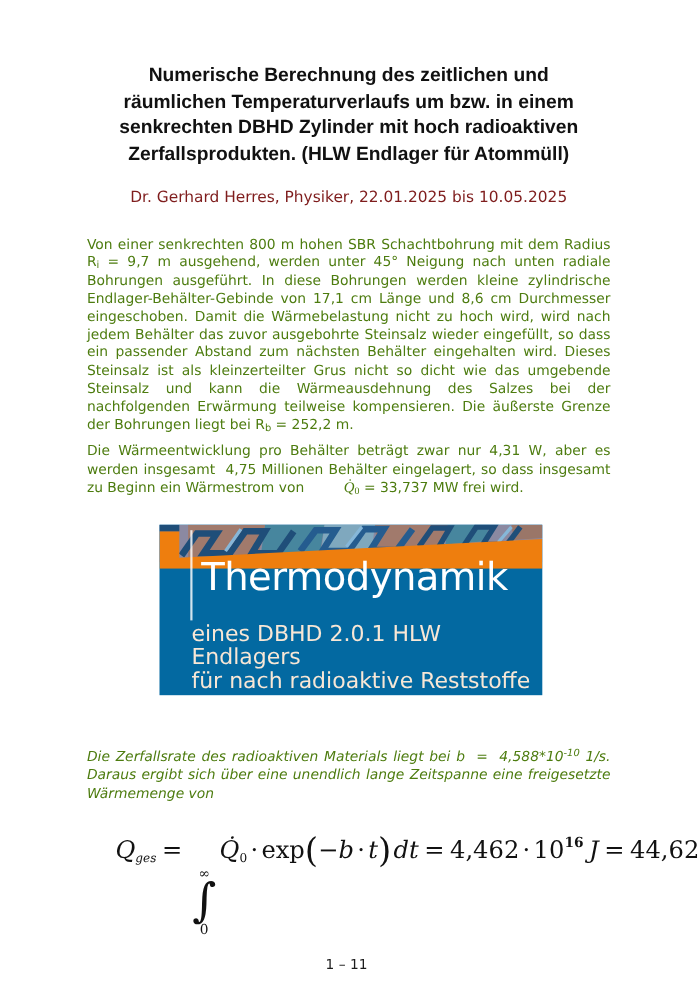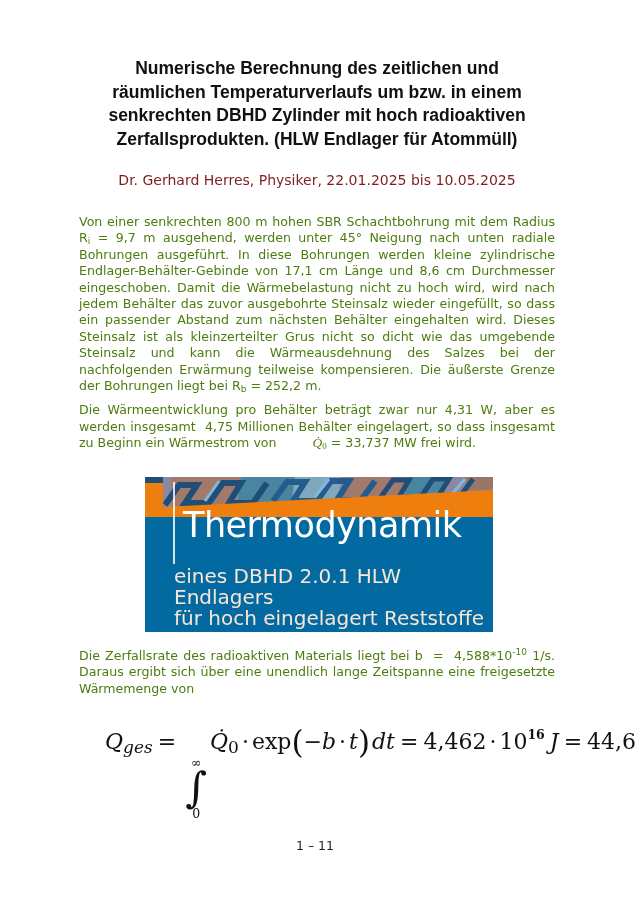--- a/index.html
+++ b/index.html
@@ -70,21 +70,21 @@
   .formula {
     margin: 27px 0 0 26px;
     font-family: "DejaVu Serif", serif;
     font-size: 22px;
     color: #111;
     white-space: nowrap;
   }
   .formula .it { font-style: italic; }
   .formula .rel { margin: 0 5px; }
   .formula .op { margin: 0 3px; }
-  .fsub { font-size: 17px; line-height: 0; vertical-align: -4px; margin-top: 28px; }
+  .fsub { font-size: 11px; line-height: 0; vertical-align: -4px; margin-top: 28px; }
   .fsub.it { font-style: italic; }
   .fsup { font-size: 12.5px; line-height: 0; vertical-align: 10px; font-weight: bold; }
   .intwrap {
     display: inline-flex; flex-direction: column; align-items: center;
     vertical-align: -18px; margin: 0 3px 0 4px; line-height: 1;
   }
   .intwrap .bound { font-size: 12.5px; }
   .intwrap .intsym { font-size: 42px; line-height: 0.92; }
   .paren { font-size: 31px; vertical-align: -4px; font-weight: 300; }
 
@@ -125,25 +125,25 @@
       <path d="M128,24 L142,5 H160 L148,24 H172 L186,4 H204 L192,23 H216 L230,4" fill="none" stroke="#255C8F" stroke-width="6"></path>
       <path d="M236,20 L248,3 H264 L254,20 H276 L288,2 H304 L294,18 H316 L328,2" fill="none" stroke="#1F4E79" stroke-width="5"></path>
       <path d="M60,24 L74,4 M170,20 L184,2 M308,16 L320,2" stroke="#86B7D9" stroke-width="3" fill="none"></path>
       <polygon points="0,40 0,6 18,6 18,30 348,13 348,40" fill="#EE7E0E"></polygon>
       <rect x="0" y="0" width="18" height="6" fill="#1F4E79"></rect>
     </svg>
     <div class="cover-vline"></div>
     <div class="cover-title">Thermodynamik</div>
     <div class="cover-sub">
       <div>eines DBHD 2.0.1 HLW Endlagers</div>
-      <div>für hoch eingelagert Reststoffe</div>
+      <div>für nach radioaktive Reststoffe</div>
     </div>
   </div>
 
-  <p class="body-text" style="margin-top:16px;"><span>Die Zerfallsrate des radioaktiven Materials liegt bei b &nbsp;= &nbsp;4,588*10</span><sup class="tsup">-10</sup><span> 1/s. Daraus ergibt sich über eine unendlich lange Zeitspanne eine freigesetzte Wärmemenge von</span></p>
+  <p class="body-text" style="margin-top:48px;font-style:italic;"><span>Die Zerfallsrate des radioaktiven Materials liegt bei b &nbsp;= &nbsp;4,588*10</span><sup class="tsup">-10</sup><span> 1/s. Daraus ergibt sich über eine unendlich lange Zeitspanne eine freigesetzte Wärmemenge von</span></p>
 
   <div class="formula"><span class="it">Q</span><sub class="fsub it">ges</sub><span class="rel">=</span><span class="intwrap">
         <span class="bound">∞</span>
         <span class="intsym">∫</span>
         <span class="bound">0</span>
       </span><span class="it">Q̇</span><sub class="fsub">0</sub><span class="op">·</span><span>exp</span><span class="paren">(</span><span>−</span><span class="it">b</span><span class="op">·</span><span class="it">t</span><span class="paren">)</span><span class="it" style="margin-left:2px;">dt</span><span class="rel">=</span><span>4,462</span><span class="op">·</span><span>10</span><sup class="fsup">16</sup><span class="it" style="margin-left:5px;">J</span><span class="rel">=</span><span>44,62</span></div>
 
   <div class="page-number">1 – 11</div>
 
 </div>

